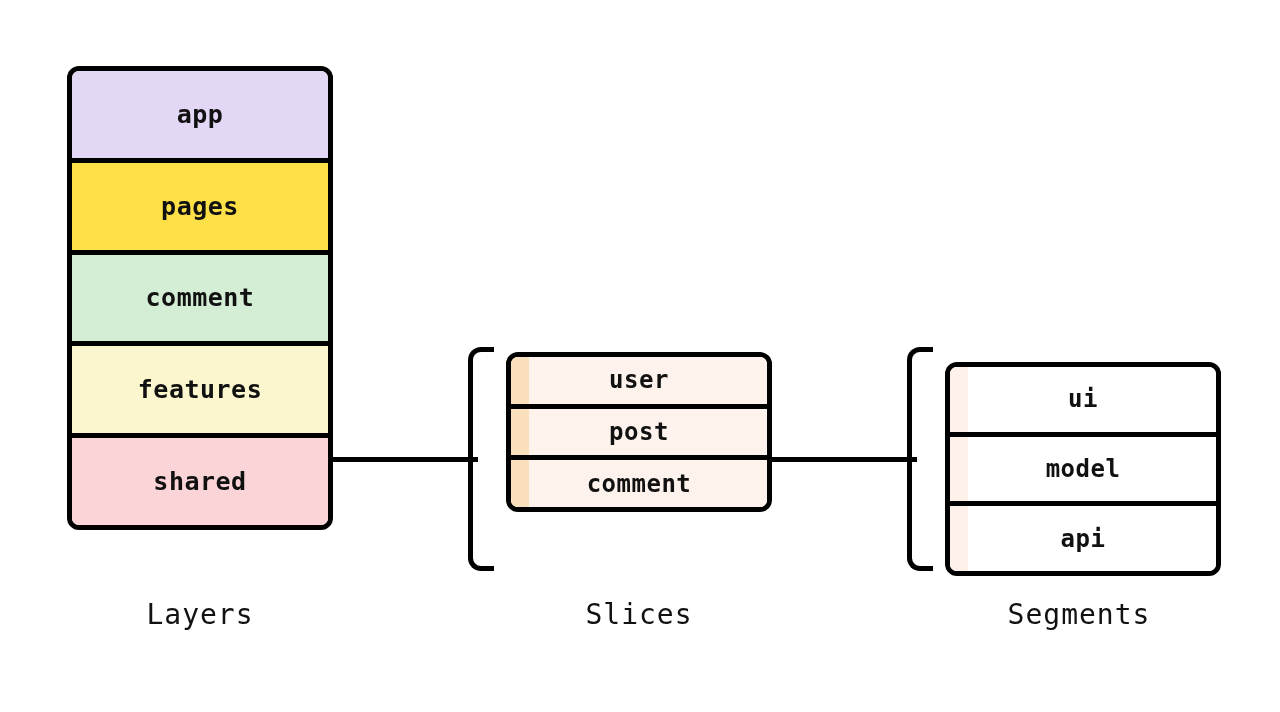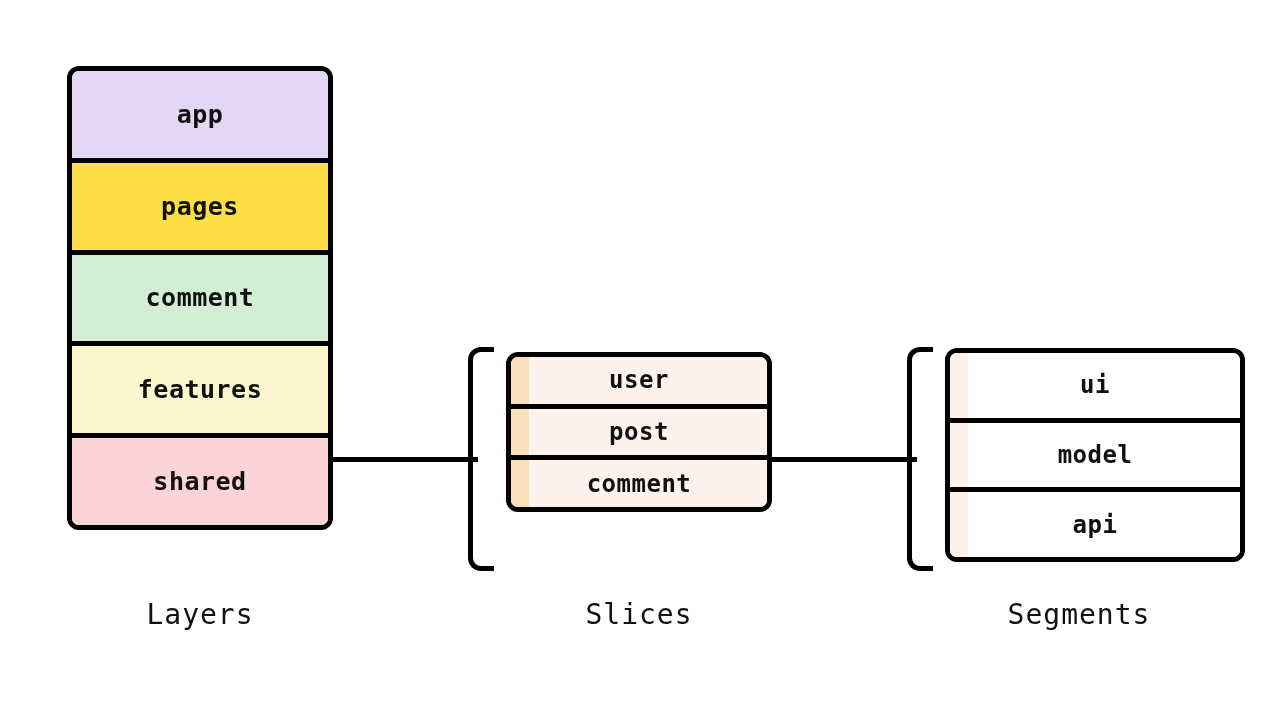--- a/index.html
+++ b/index.html
@@ -73,22 +73,22 @@
 
   
   #slices-stack {
     left: 506px;
     top: 352px;
     width: 266px;
     height: 160px;
   }
   #segments-stack {
     left: 945px;
-    top: 348px;
-    width: 300px;
+    top: 362px;
+    width: 276px;
     height: 214px;
   }
   #slices-stack .row,
   #segments-stack .row {
     flex: 1 1 0;
   }
   #slices-stack .row-label,
   #segments-stack .row-label {
     font-size: 24px;
   }

